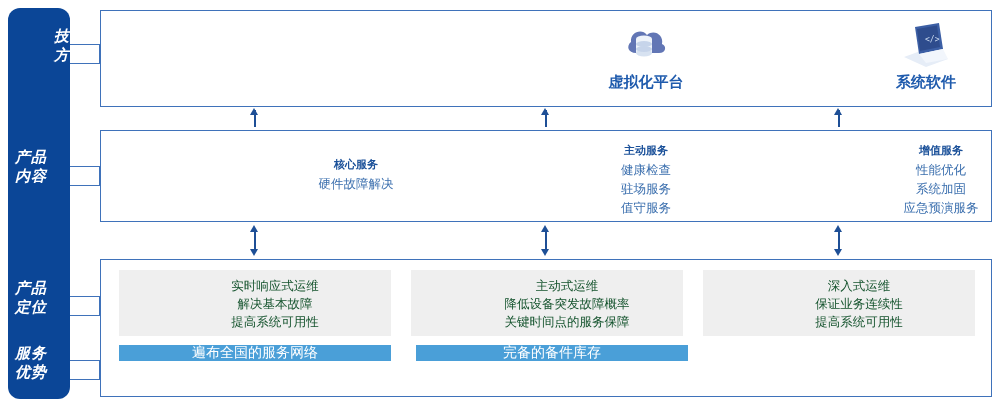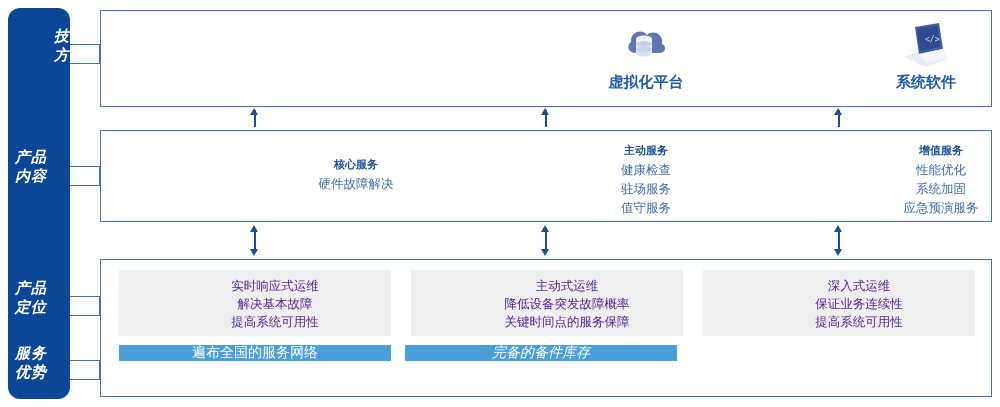--- a/index.html
+++ b/index.html
@@ -111,21 +111,21 @@
     top: 10px;
     width: 272px;
     height: 66px;
     background: #efefef;
     text-align: center;
     box-sizing: border-box;
     padding-top: 7px;
   }
   .grey-line {
     font-size: 12.5px;
-    color: #4c1d95;
+    color: #14532d;
     line-height: 18px;
     margin-left: 40px;
   }
   .blue-bar {
     position: absolute;
     top: 85px;
     width: 272px;
     height: 16px;
     background: #4a9fd8;
     color: #ffffff;
@@ -276,16 +276,16 @@
       <div class="grey-line">降低设备突发故障概率</div>
       <div class="grey-line">关键时间点的服务保障</div>
     </div>
     <div class="grey-card" style="left:602px;">
       <div class="grey-line">深入式运维</div>
       <div class="grey-line">保证业务连续性</div>
       <div class="grey-line">提高系统可用性</div>
     </div>
 
     <div class="blue-bar" style="left:18px;">遍布全国的服务网络</div>
-    <div class="blue-bar" style="left:304px;font-style:italic;">完备的备件库存</div>
+    <div class="blue-bar" style="left:315px;">完备的备件库存</div>
   </div>
 
 </div>
 
 </body></html>

